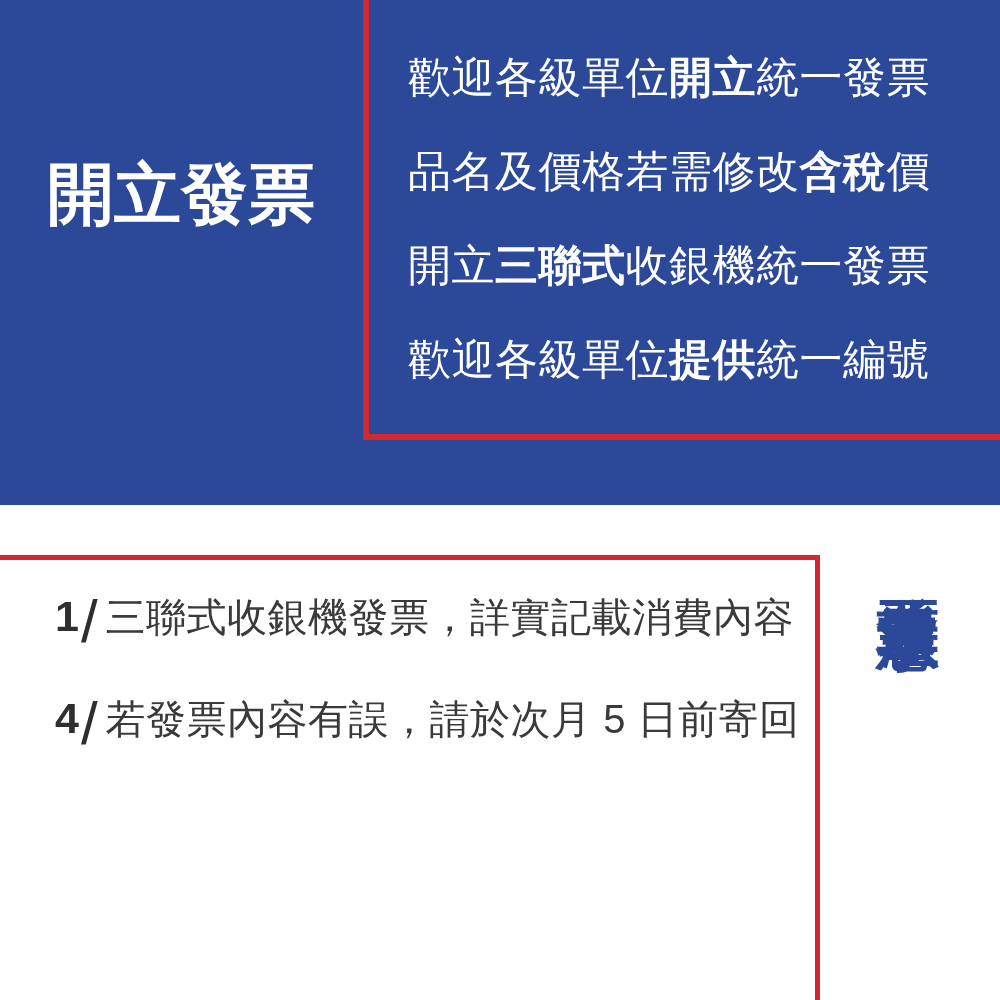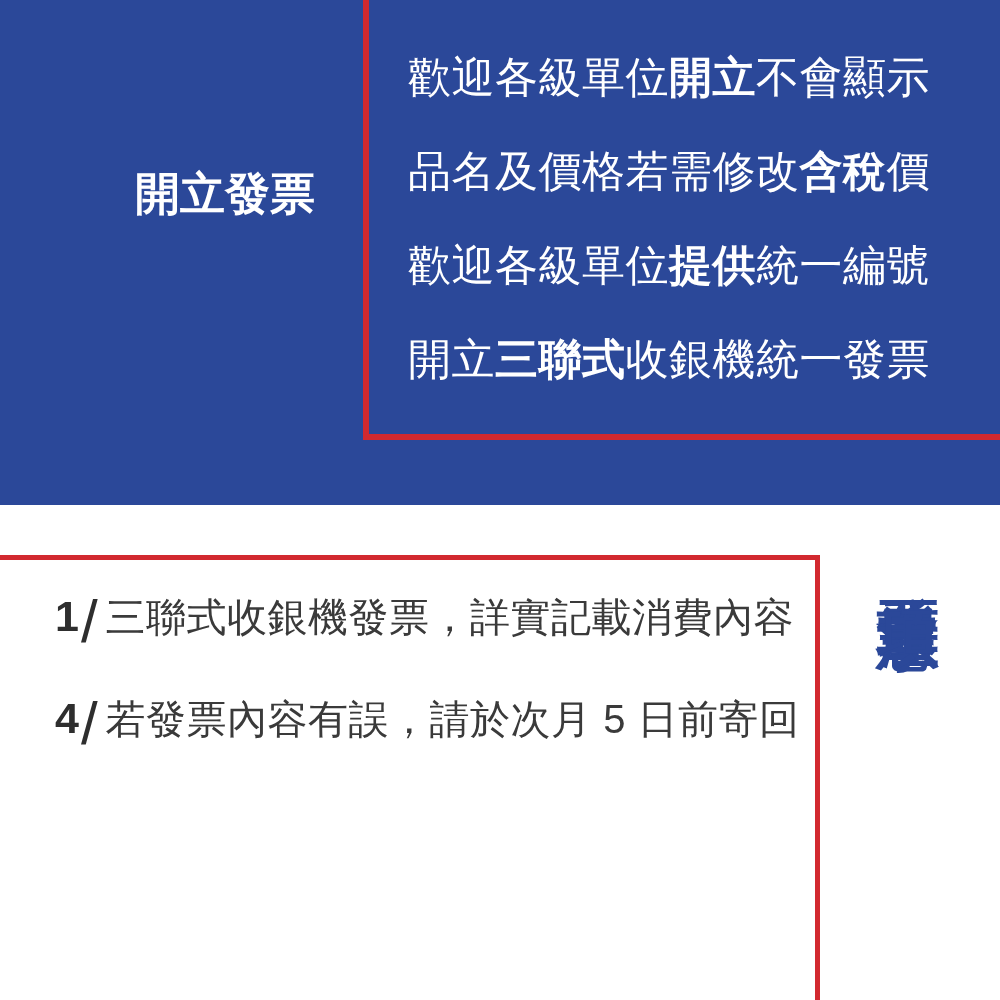--- a/index.html
+++ b/index.html
@@ -22,21 +22,21 @@
   .banner{
     position:absolute;left:0;top:0;
     width:1000px;height:505px;
     background:var(--blue);
   }
   .banner-title{
     position:absolute;left:40px;top:154px;
     width:275px;
     text-align:right;
     color:var(--white);
-    font-size:45px;
+    font-size:67px;
     font-weight:800;
     line-height:80px;
     letter-spacing:0px;
     white-space:nowrap;
   }
   .top-frame{
     position:absolute;
     left:363px;top:-10px;
     width:655px;height:450px;
     border:6px solid var(--red);
@@ -105,24 +105,24 @@
 <body>
 
 <div class="banner">
   <div class="banner-title">
     <div>開立發票</div>
   </div>
 
   <div class="top-frame"></div>
 
   <div class="points">
-    <div class="point"><span>歡迎各級單位</span><span class="b">開立</span><span>不會顯示</span></div>
+    <div class="point"><span>歡迎各級單位</span><span class="b">開立</span><span>統一發票</span></div>
     <div class="point"><span>品名及價格若需修改</span><span class="b">含稅</span><span>價</span></div>
+    <div class="point"><span>開立</span><span class="b">三聯式</span><span>收銀機統一發票</span></div>
     <div class="point"><span>歡迎各級單位</span><span class="b">提供</span><span>統一編號</span></div>
-    <div class="point"><span>開立</span><span class="b">三聯式</span><span>收銀機統一發票</span></div>
   </div>
 </div>
 
 <div class="bottom-frame"></div>
 
 <div class="notes">
   <div class="note">
     <span class="num">1</span><span class="slash">/</span><span class="note-text">三聯式收銀機發票，詳實記載消費內容</span>
   </div>
   <div class="note">

